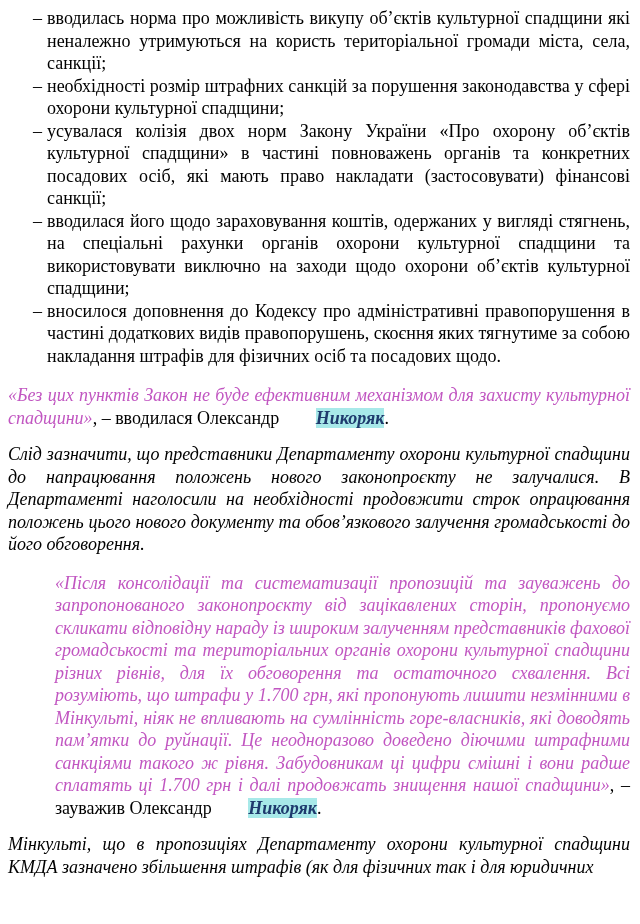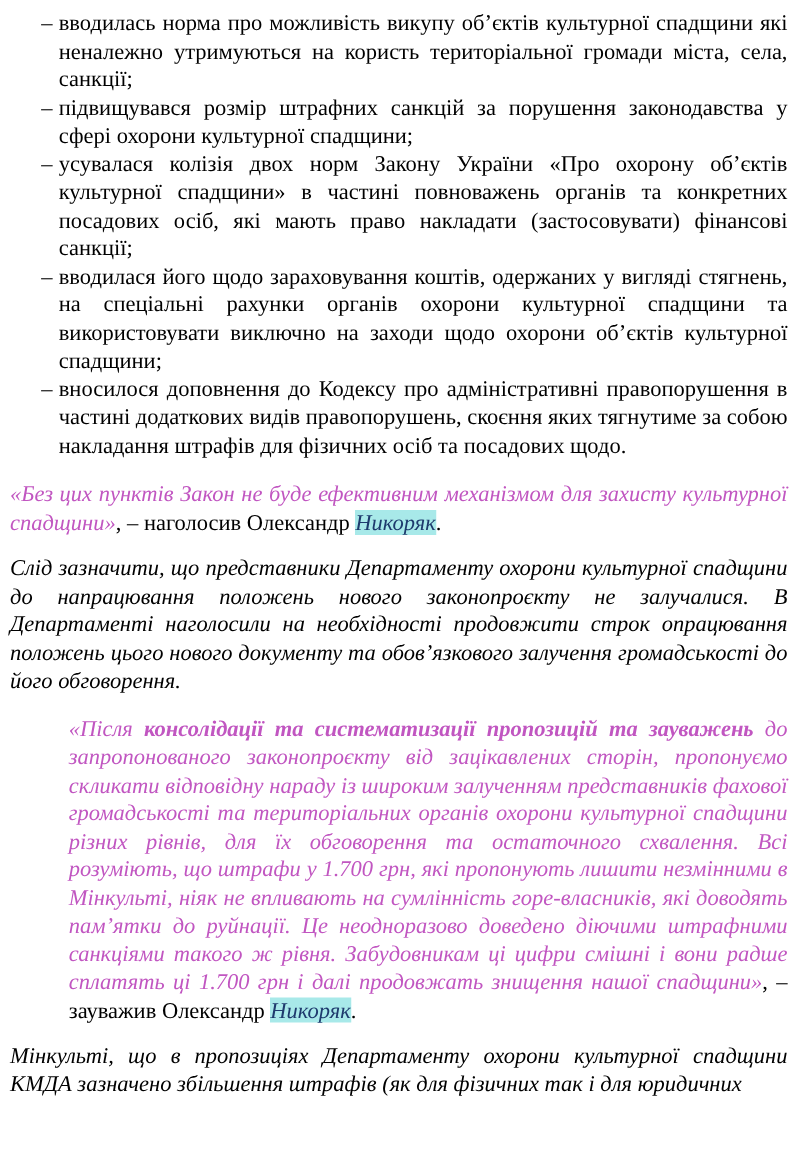--- a/index.html
+++ b/index.html
@@ -51,44 +51,45 @@
     font-style:italic;
   }
 
   
   .quote-block{
     margin:16px 0 14px 47px;
     text-align:justify;
     color:var(--quote-magenta);
     font-style:italic;
   }
-  .quote-block b{font-weight:bold;}
+  .quote-block b{font-weight:normal;}
 
   
   .name-hl{
     background:var(--name-highlight);
     color:var(--name-text);
-    font-weight:normal;
+    font-weight:bold;
     font-style:italic;
+    margin-left:32px;
   }
 </style>
 </head>
 <body>
 
 <div class="page">
 
   <ul class="bullets">
     <li class="bullet"><span class="dash">–</span><span>вводилась норма про можливість викупу об’єктів культурної спадщини які неналежно утримуються на користь територіальної громади міста, села, санкції;</span></li>
-    <li class="bullet"><span class="dash">–</span><span>підвищувався розмір штрафних санкцій за порушення законодавства у сфері охорони культурної спадщини;</span></li>
+    <li class="bullet"><span class="dash">–</span><span>необхідності розмір штрафних санкцій за порушення законодавства у сфері охорони культурної спадщини;</span></li>
     <li class="bullet"><span class="dash">–</span><span>усувалася колізія двох норм Закону України «Про охорону об’єктів культурної спадщини» в частині повноважень органів та конкретних посадових осіб, які мають право накладати (застосовувати) фінансові санкції;</span></li>
     <li class="bullet"><span class="dash">–</span><span>вводилася його щодо зараховування коштів, одержаних у вигляді стягнень, на спеціальні рахунки органів охорони культурної спадщини та використовувати виключно на заходи щодо охорони об’єктів культурної спадщини;</span></li>
     <li class="bullet"><span class="dash">–</span><span>вносилося доповнення до Кодексу про адміністративні правопорушення в частині додаткових видів правопорушень, скоєння яких тягнутиме за собою накладання штрафів для фізичних осіб та посадових щодо.</span></li>
   </ul>
 
-  <p class="q1"><span class="quote-text">«Без цих пунктів Закон не буде ефективним механізмом для захисту культурної спадщини»</span><span class="attr">, – наголосив Олександр </span><span class="name-hl">Никоряк</span><span class="attr">.</span></p>
+  <p class="q1"><span class="quote-text">«Без цих пунктів Закон не буде ефективним механізмом для захисту культурної спадщини»</span><span class="attr">, – вводилася Олександр </span><span class="name-hl">Никоряк</span><span class="attr">.</span></p>
 
   <p class="body-par">Слід зазначити, що представники Департаменту охорони культурної спадщини до напрацювання положень нового законопроєкту не залучалися. В Департаменті наголосили на необхідності продовжити строк опрацювання положень цього нового документу та обов’язкового залучення громадськості до його обговорення.</p>
 
   <div class="quote-block"><span>«Після </span><b>консолідації та систематизації пропозицій та зауважень</b><span> до запропонованого законопроєкту від зацікавлених сторін, пропонуємо скликати відповідну нараду із широким залученням представників фахової громадськості та територіальних органів охорони культурної спадщини різних рівнів, для їх обговорення та остаточного схвалення. Всі розуміють, що штрафи у 1.700 грн, які пропонують лишити незмінними в Мінкульті, ніяк не впливають на сумлінність горе-власників, які доводять пам’ятки до руйнації. Це неодноразово доведено діючими штрафними санкціями такого ж рівня. Забудовникам ці цифри смішні і вони радше сплатять ці 1.700 грн і далі продовжать знищення нашої спадщини»</span><span class="attr">, – зауважив Олександр </span><span class="name-hl">Никоряк</span><span class="attr">.</span></div>
 
   <p class="body-par">Мінкульті, що в пропозиціях Департаменту охорони культурної спадщини КМДА зазначено збільшення штрафів (як для фізичних так і для юридичних</p>
 
 </div>
 
 </body></html>

